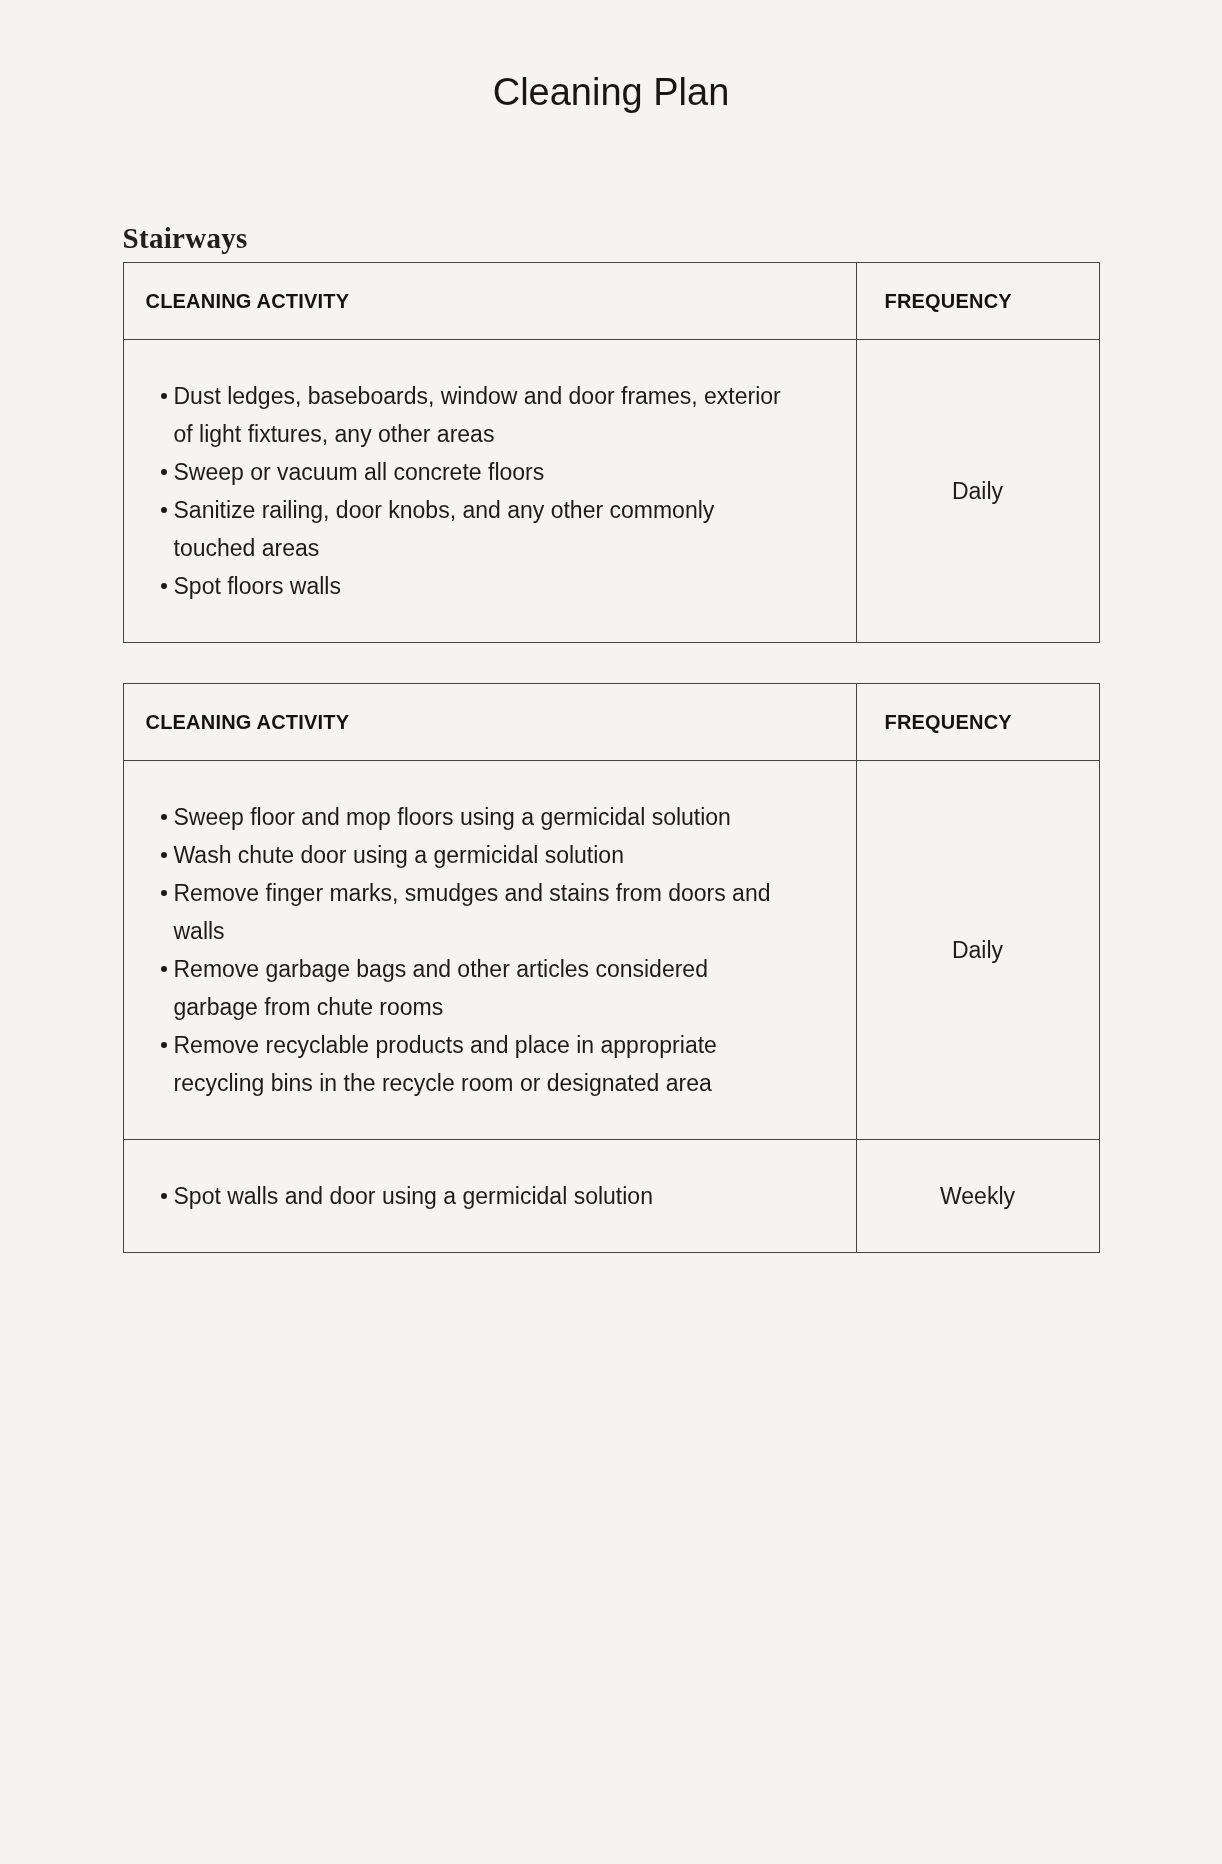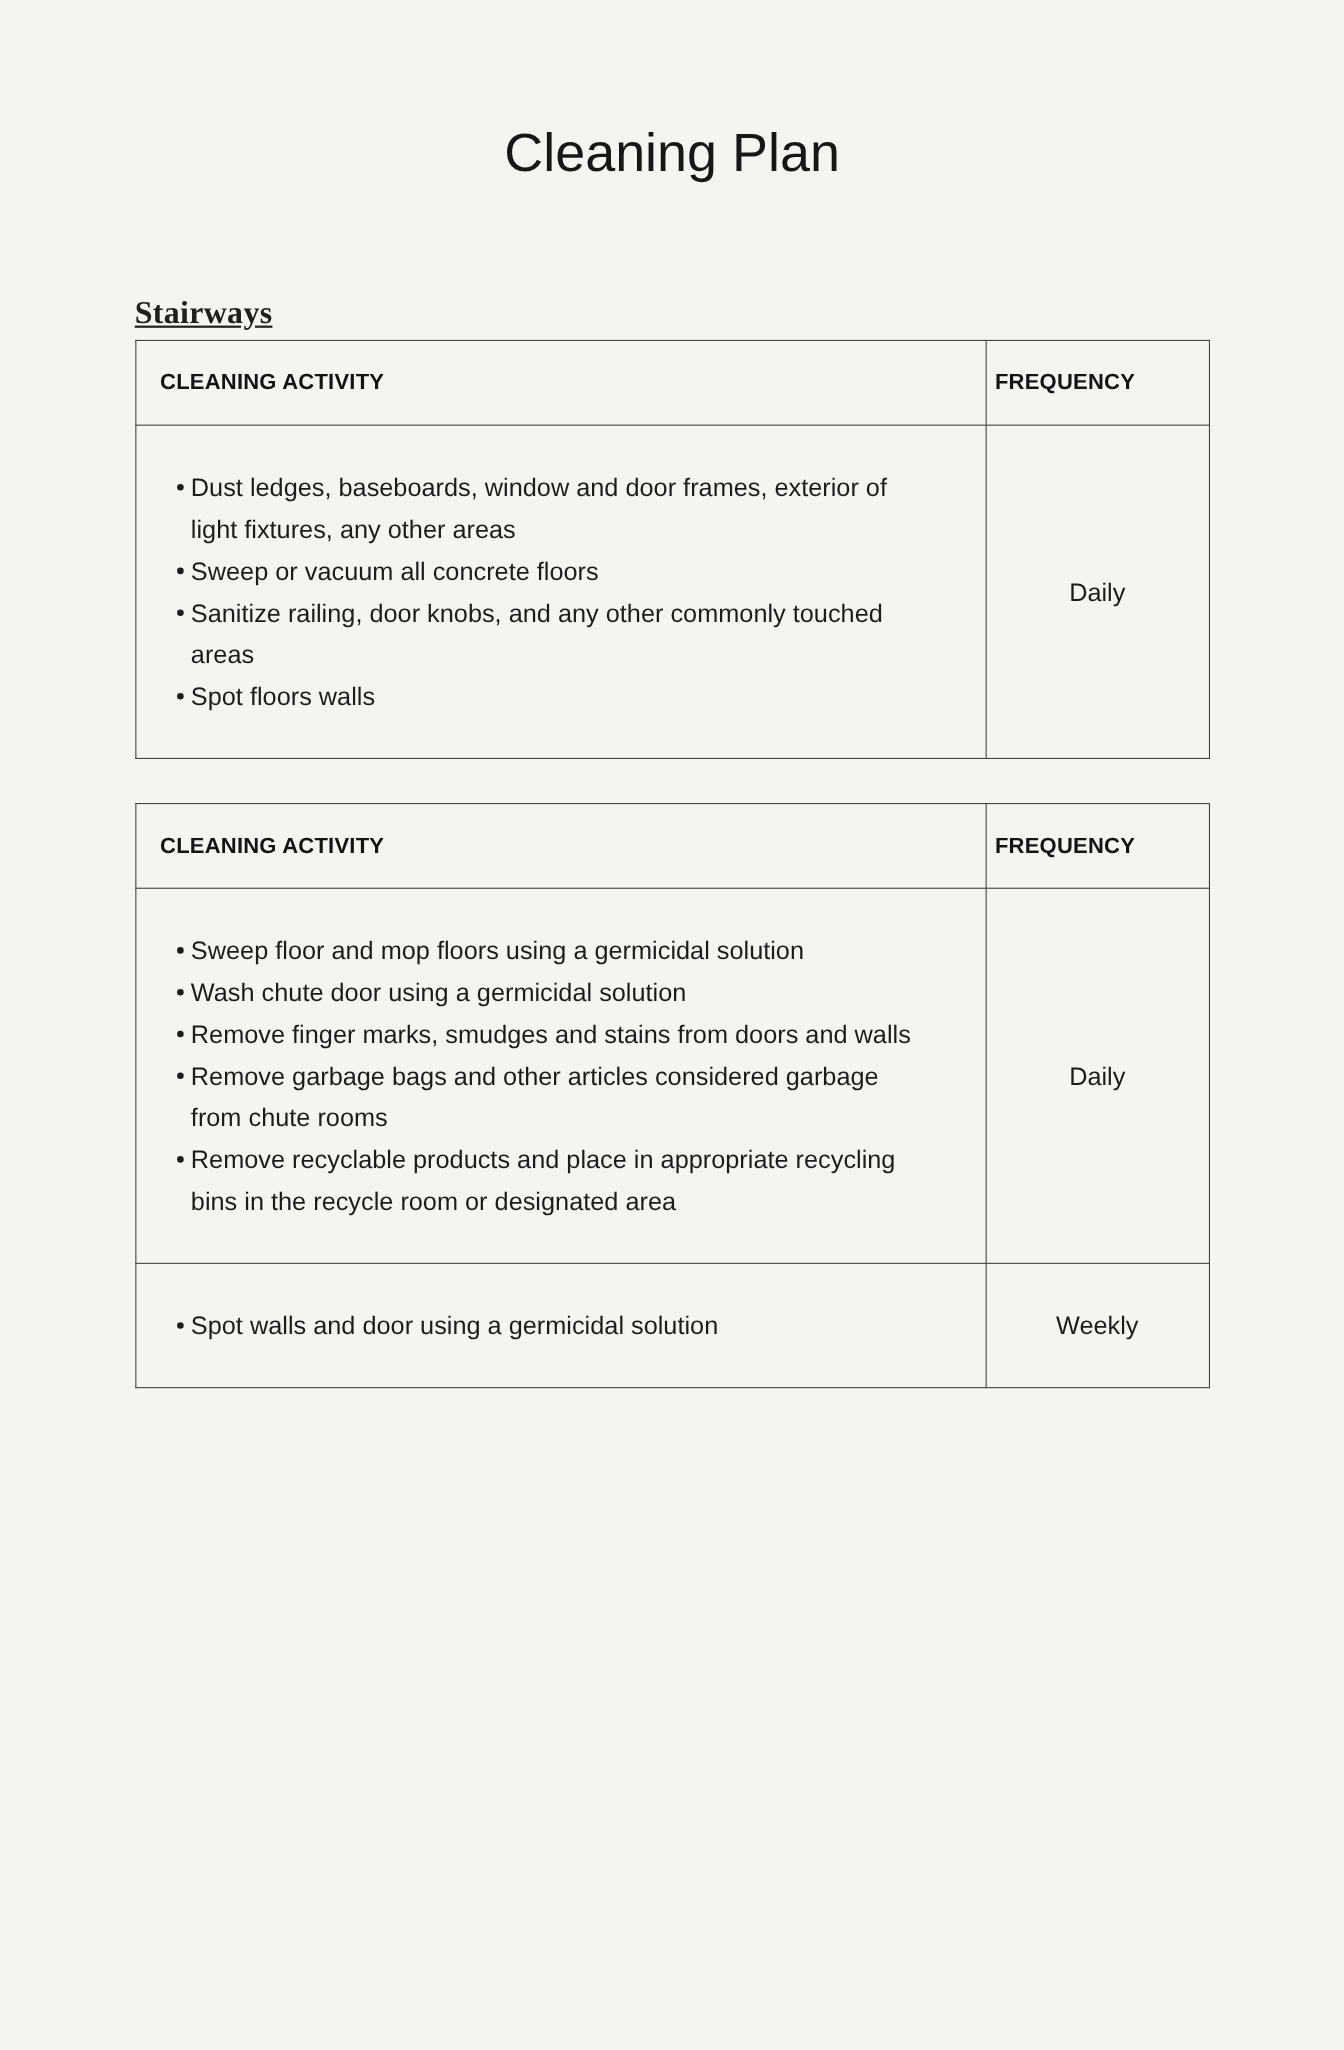--- a/index.html
+++ b/index.html
@@ -11,59 +11,58 @@
     height: 1864px;
     background: #f5f4f1;
     font-family: "Liberation Sans", sans-serif;
     color: #1d1c1a;
   }
   .doc {
     width: 977px;
     margin: 0 auto;
   }
   .title {
-    margin: 109px 0 0 0;
+    margin: 62px 0 0 0;
     font-family: "Liberation Sans", sans-serif;
     font-weight: 400;
-    font-size: 49px;
+    font-size: 38px;
     line-height: 60px;
     text-align: center;
     color: #181715;
   }
   .section.first {
     margin-top: 98px;
   }
   .section + .section {
     margin-top: 40px;
   }
   .section-heading {
     margin: 0 0 6px 0;
     font-family: "Liberation Serif", serif;
     font-weight: 700;
     font-size: 29px;
     line-height: 36px;
     color: #21201d;
     letter-spacing: 0.3px;
-    text-decoration: underline;
   }
   table.plan-table {
     width: 100%;
     border-collapse: collapse;
     table-layout: fixed;
     background: transparent;
   }
   .plan-table th,
   .plan-table td {
     border: 1.5px solid #454440;
   }
   .plan-table th {
     font-size: 20px;
     font-weight: 700;
     line-height: 38px;
-    padding: 19px 8px;
+    padding: 19px 28px;
     color: #131312;
     letter-spacing: 0.2px;
   }
   th.col-activity {
     text-align: left;
     padding-left: 22px;
   }
   th.col-frequency {
     width: 186px;
     text-align: left;

